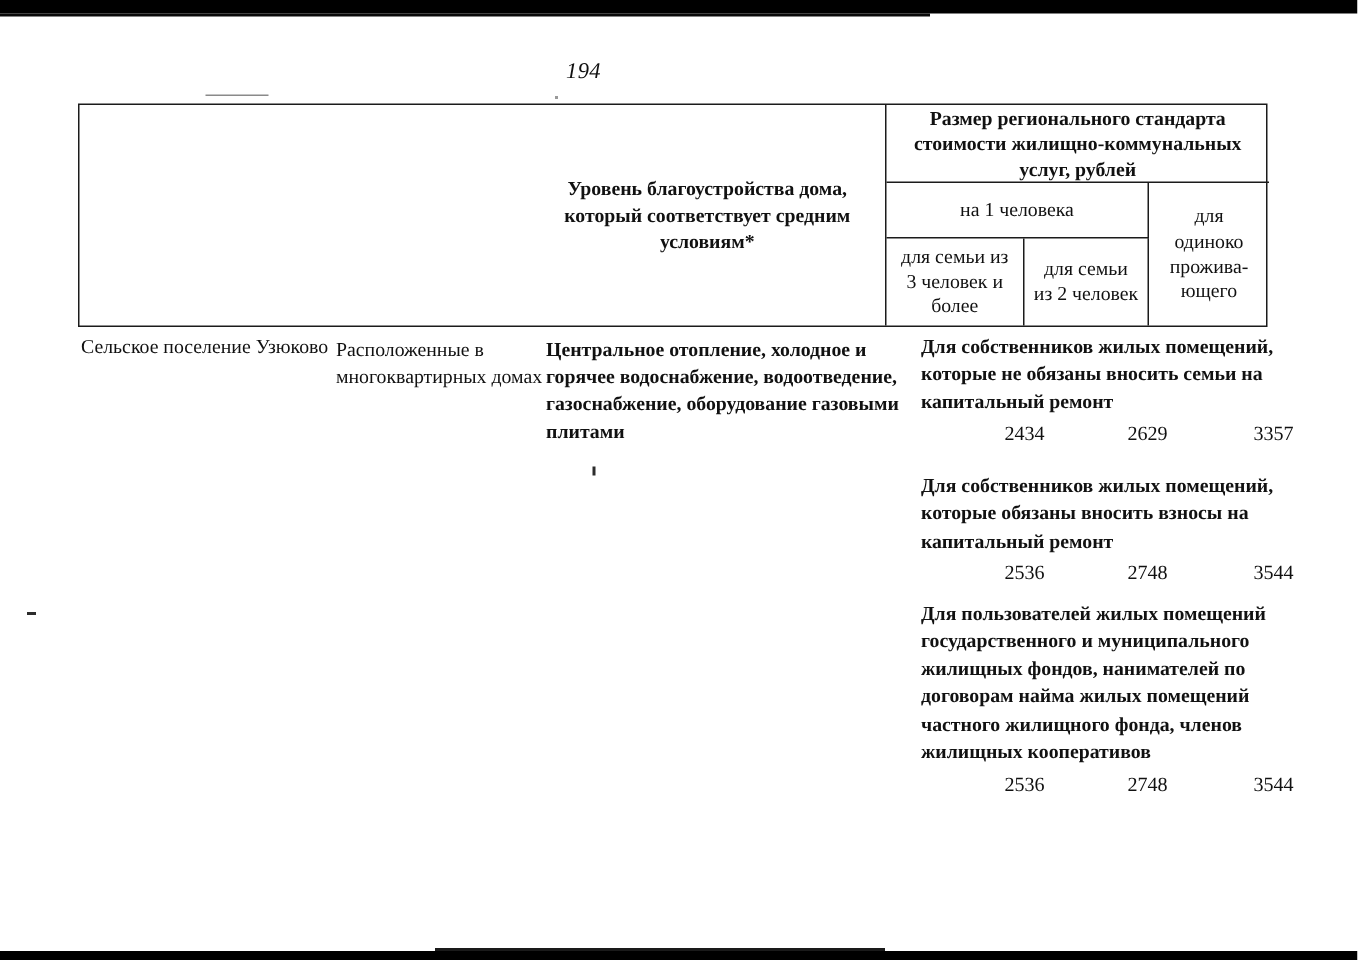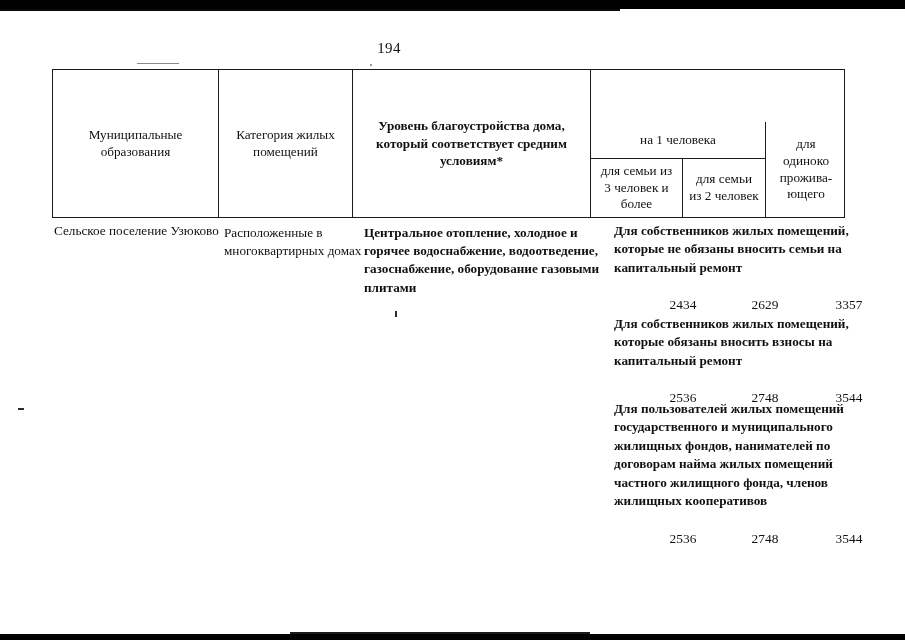--- a/index.html
+++ b/index.html
@@ -44,20 +44,21 @@
 
   
   .page-number {
     position: absolute;
     top: 40px;
     left: 0;
     width: 778px;
     text-align: center;
     font-size: 15px;
     letter-spacing: 0.3px;
+    font-style: italic;
   }
 
   
   .doc-table {
     position: absolute;
     left: 52px;
     top: 69px;
     width: 793px;
   }
 
@@ -122,21 +123,21 @@
   .rs-block .rs-text { text-align: left; }
 
   .rs-nums {
     position: relative;
     height: 21px;
     margin-top: 3px;
     font-weight: normal;
   }
   .rs-nums span {
     position: absolute;
-    top: 16px;
+    top: 0;
     text-align: center;
     font-size: 13.4px;
   }
   .rs-nums .n1 { left: 42px;  width: 54px; }
   .rs-nums .n2 { left: 124px; width: 54px; }
   .rs-nums .n3 { left: 208px; width: 54px; }
 
   .rs-b1 { top: 0px; }
   .rs-b2 { top: 93px; }
   .rs-b3 { top: 178px; }
@@ -156,32 +157,29 @@
 
 <div class="scan-edge top"></div>
 <div class="scan-edge bottom"></div>
 
 <div class="page-number">194</div>
 
 <div class="doc-table">
 
   <div class="thead">
 
-    <div class="th th-mo">
-      <div class="inner">Муниципальные образования</div>
-    </div>
-
-    <div class="th th-cat">
-      <div class="inner">Категория жилых помещений</div>
-    </div>
+
 
     <div class="th th-level">
       <div class="inner">Уровень благоустройства дома, который соответствует средним условиям*</div>
     </div>
 
+    <div class="th th-size">
+      <div class="inner">Размер регионального стандарта стоимости жилищно-коммунальных услуг, рублей</div>
+    </div>
 
     <div class="th th-per1">
       <div class="inner">на 1 человека</div>
     </div>
 
     <div class="th th-fam3">
       <div class="inner">для семьи из 3 человек и более</div>
     </div>
 
     <div class="th th-fam2">

